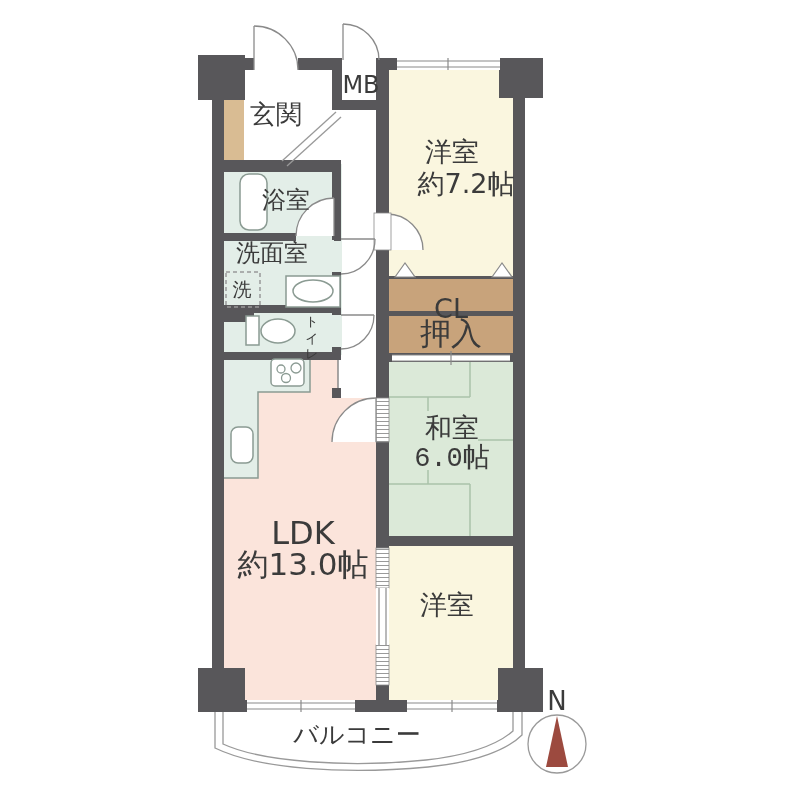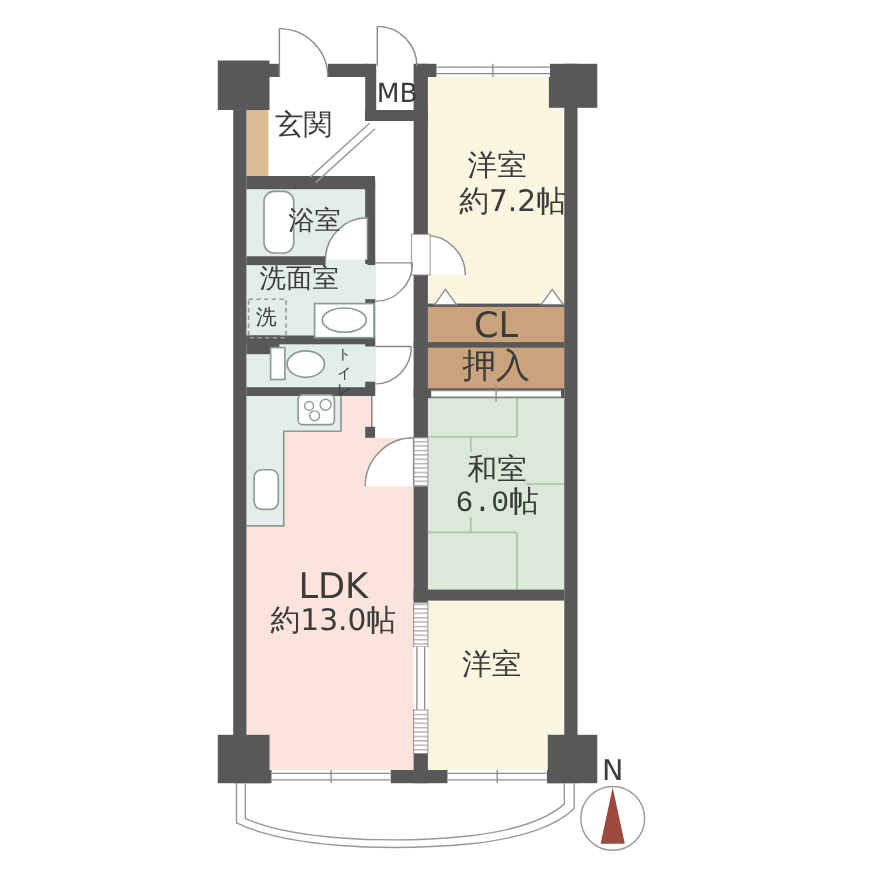--- a/index.html
+++ b/index.html
@@ -202,21 +202,22 @@
 </svg>
 
   <div class="lbl" style="left:276px;top:114px;font-size:26px;">玄関</div>
   <div class="lbl" style="left:361px;top:85px;font-size:24px;">MB</div>
   <div class="lbl" style="left:452px;top:151px;font-size:27px;">洋室</div>
   <div class="lbl" style="left:450px;top:183px;font-size:27px;margin-left:16px;">約7.2帖</div>
   <div class="lbl" style="left:286px;top:200px;font-size:24px;">浴室</div>
   <div class="lbl" style="left:272px;top:253px;font-size:24px;">洗面室</div>
   <div class="lbl" style="left:242px;top:289px;font-size:19px;">洗</div>
   <div class="lbl vertical" style="left:312px;top:332px;font-size:13px;">トイレ</div>
-  <div class="lbl" style="left:451px;top:295px;font-size:32px;">CL</div>
+  <div class="lbl" style="left:451px;top:308px;font-size:27px;">CL</div>
   <div class="lbl" style="left:451px;top:333px;font-size:31px;">押入</div>
   <div class="lbl" style="left:452px;top:427px;font-size:27px;">和室</div>
   <div class="lbl" style="left:452px;top:459px;font-size:27px;font-family:Liberation Mono, monospace;">6.0帖</div>
   <div class="lbl" style="left:303px;top:533px;font-size:32px;">LDK</div>
-  <div class="lbl" style="left:303px;top:564px;font-size:27px;">約13.0帖</div>
+  <div class="lbl" style="left:303px;top:564px;font-size:31px;">約13.0帖</div>
   <div class="lbl" style="left:447px;top:604px;font-size:27px;">洋室</div>
+  <div class="lbl" style="left:357px;top:734px;font-size:25px;">バルコニー</div>
   <div class="lbl" style="left:557px;top:701px;font-size:26px;">N</div>
 </div>
 
 </body></html>

